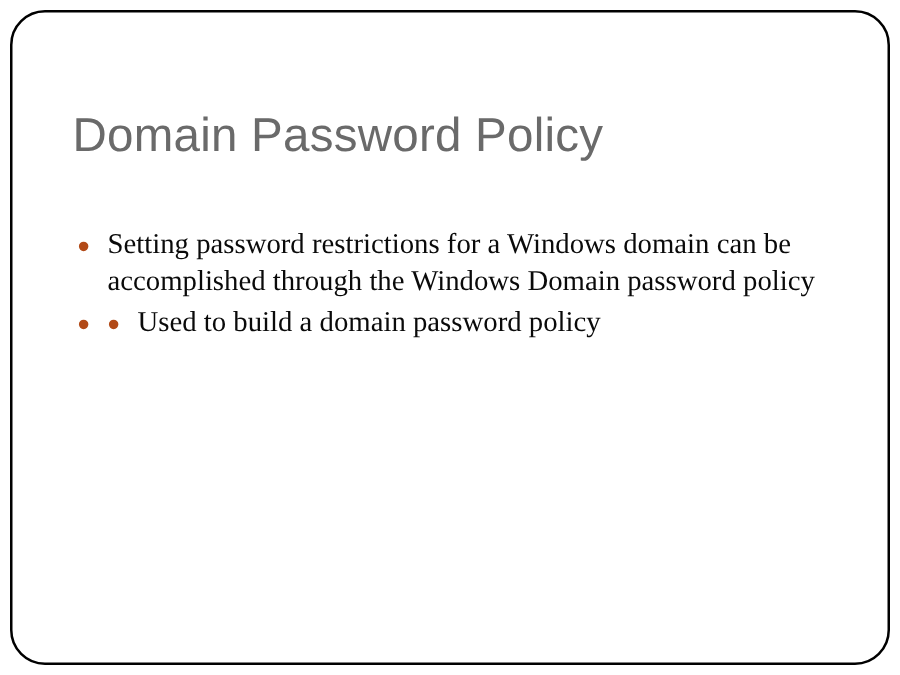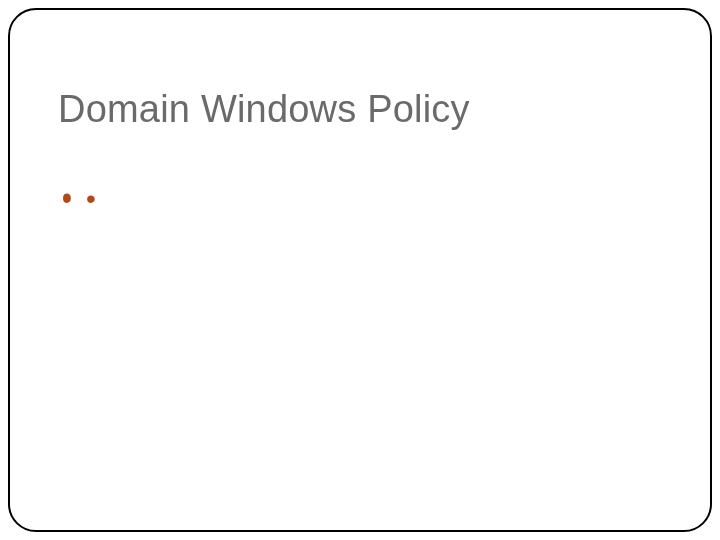--- a/index.html
+++ b/index.html
@@ -66,31 +66,33 @@
     line-height: 1;
     color: #b24a17;
     font-family: Arial, sans-serif;
   }
 </style>
 </head>
 <body>
 
 <div class="slide-frame">
 
-  <div class="title">Domain Windows Policy</div>
+  <div class="title">Domain Password Policy</div>
 
   <div class="body">
 
     <div class="bullet">
       <span class="marker">•</span>
+      <span>Setting password restrictions for a Windows domain can be accomplished through the Windows Domain password policy</span>
     </div>
 
     <div class="bullet">
       <span class="marker">•</span>
     </div>
 
     <div class="sub-bullet">
       <span class="marker">•</span>
+      <span>Used to build a domain password policy</span>
     </div>
 
   </div>
 
 </div>
 
 </body></html>

